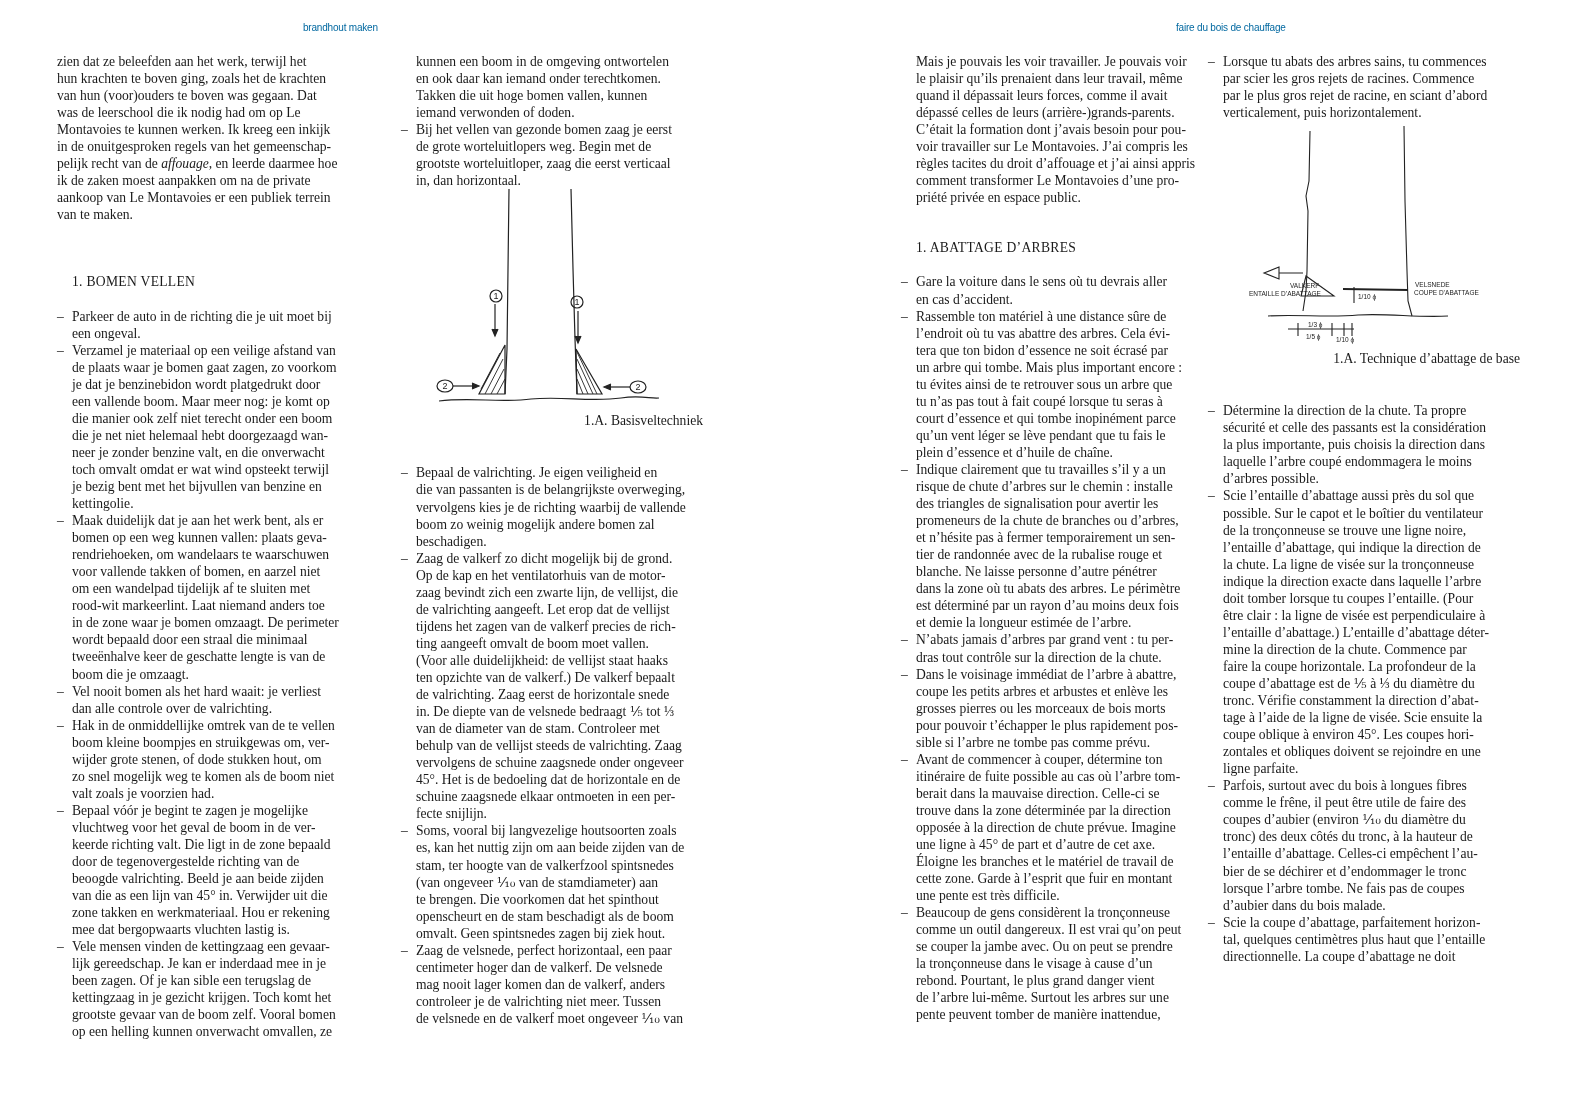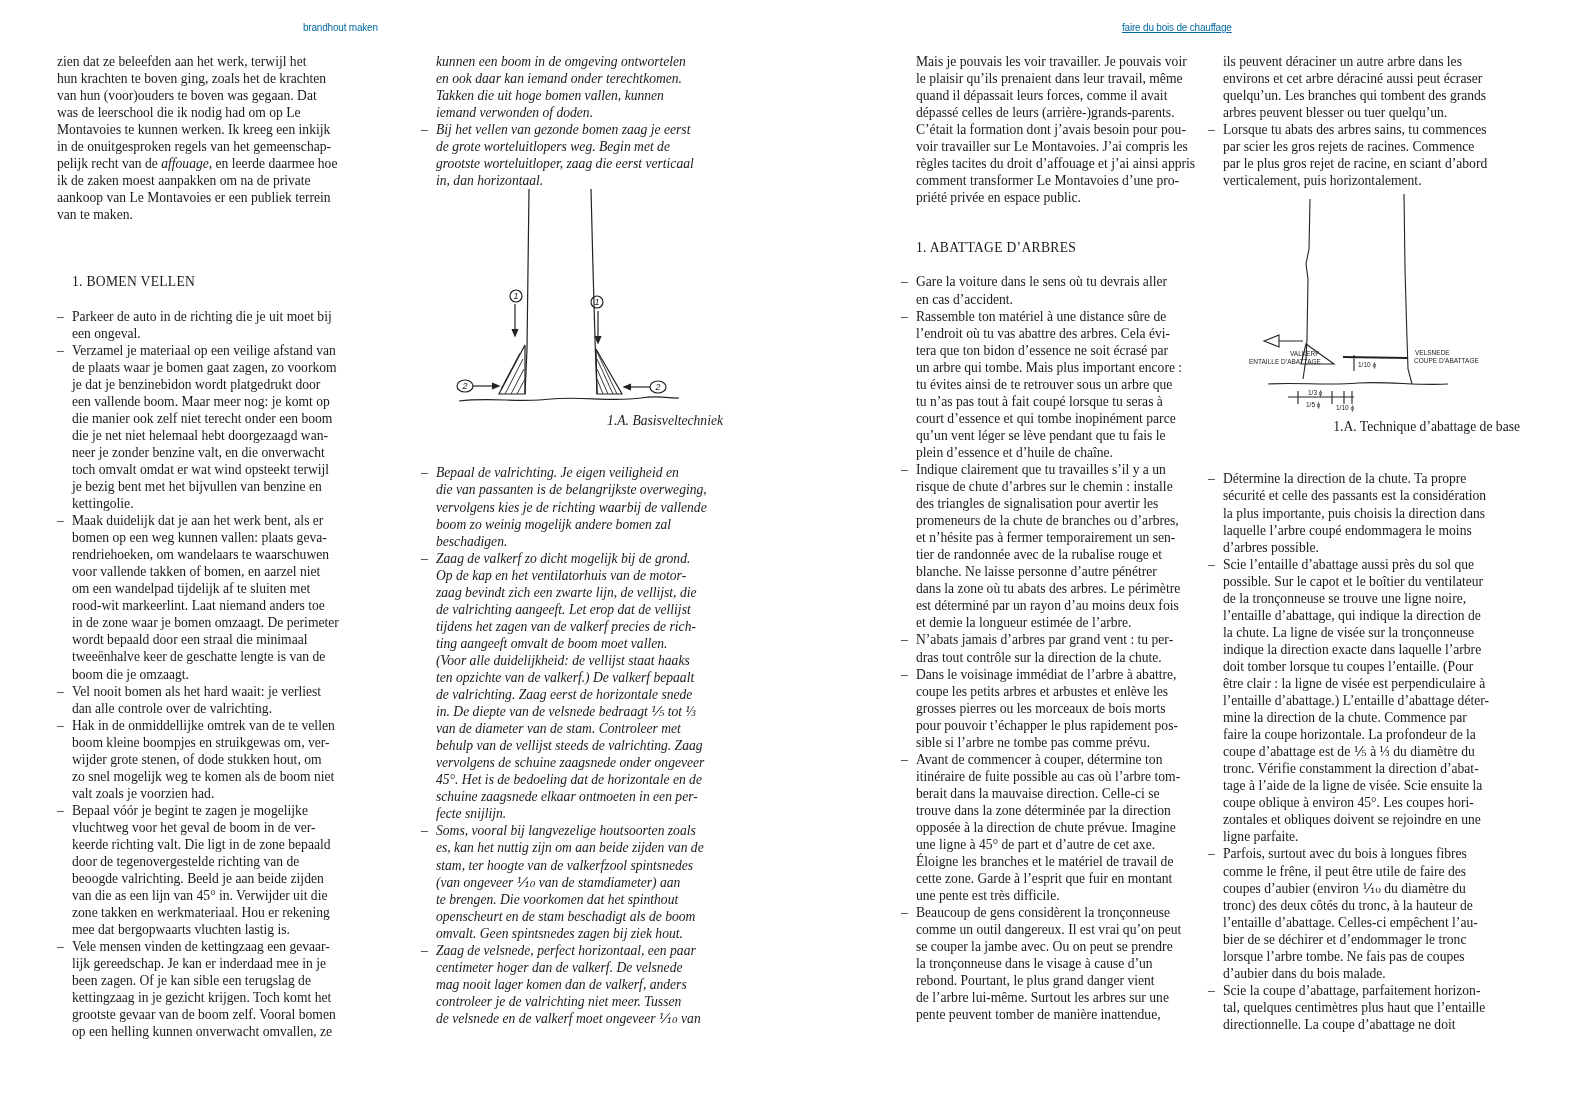--- a/index.html
+++ b/index.html
@@ -12,21 +12,21 @@
   .item .dash { position:absolute; left:0; top:0; }
   .heading { margin:0; font-size:13.6px; letter-spacing:0.3px; padding-left:15px; }
   .subhead { margin:18px; padding-left:15px;text-align:right; }
   .fig { display:block; }
   em { font-style:italic;margin-top:12px; }
 </style>
 </head>
 <body>
 
 <div class="runhead" style="left:303px;">brandhout maken</div>
-<div class="runhead" style="left:1122px;text-decoration:underline;">faire du bois de chauffage</div>
+<div class="runhead" style="left:1176px;">faire du bois de chauffage</div>
 
 <div class="col" style="left:57px; width:320px;">
   <div>
     <div>zien dat ze beleefden aan het werk, terwijl het</div>
     <div>hun krachten te boven ging, zoals het de krachten</div>
     <div>van hun (voor)ouders te boven was gegaan. Dat</div>
     <div>was de leerschool die ik nodig had om op Le</div>
     <div>Montavoies te kunnen werken. Ik kreeg een inkijk</div>
     <div>in de onuitgesproken regels van het gemeenschap-</div>
     <div><span>pelijk recht van de </span><em>affouage</em><span>, en leerde daarmee hoe</span></div>
@@ -98,21 +98,21 @@
         <div>Vele mensen vinden de kettingzaag een gevaar-</div>
         <div>lijk gereedschap. Je kan er inderdaad mee in je</div>
         <div>been zagen. Of je kan sible een terugslag de</div>
         <div>kettingzaag in je gezicht krijgen. Toch komt het</div>
         <div>grootste gevaar van de boom zelf. Vooral bomen</div>
         <div>op een helling kunnen onverwacht omvallen, ze</div>
       </div>
     </div>
 </div>
 
-<div class="col" style="left:421px; width:320px;font-style:italic;">
+<div class="col" style="left:401px; width:320px;">
   <div style="padding-left:15px">
       <div>kunnen een boom in de omgeving ontwortelen</div>
       <div>en ook daar kan iemand onder terechtkomen.</div>
       <div>Takken die uit hoge bomen vallen, kunnen</div>
       <div>iemand verwonden of doden.</div>
     </div>
   <div class="item">
     <span class="dash">–</span>
     <div>
         <div>Bij het vellen van gezonde bomen zaag je eerst</div>
@@ -289,26 +289,20 @@
         <div>se couper la jambe avec. Ou on peut se prendre</div>
         <div>la tronçonneuse dans le visage à cause d’un</div>
         <div>rebond. Pourtant, le plus grand danger vient</div>
         <div>de l’arbre lui-même. Surtout les arbres sur une</div>
         <div>pente peuvent tomber de manière inattendue,</div>
       </div>
     </div>
 </div>
 
 <div class="col" style="left:1208px; width:330px;">
-  <div style="padding-left:15px">
-      <div>ils peuvent déraciner un autre arbre dans les</div>
-      <div>environs et cet arbre déraciné aussi peut écraser</div>
-      <div>quelqu’un. Les branches qui tombent des grands</div>
-      <div>arbres peuvent blesser ou tuer quelqu’un.</div>
-    </div>
   <div class="item">
     <span class="dash">–</span>
     <div>
         <div>Lorsque tu abats des arbres sains, tu commences</div>
         <div>par scier les gros rejets de racines. Commence</div>
         <div>par le plus gros rejet de racine, en sciant d’abord</div>
         <div>verticalement, puis horizontalement.</div>
       </div>
   </div>
   <svg class="fig" width="330" height="235" viewBox="0 0 330 235">

